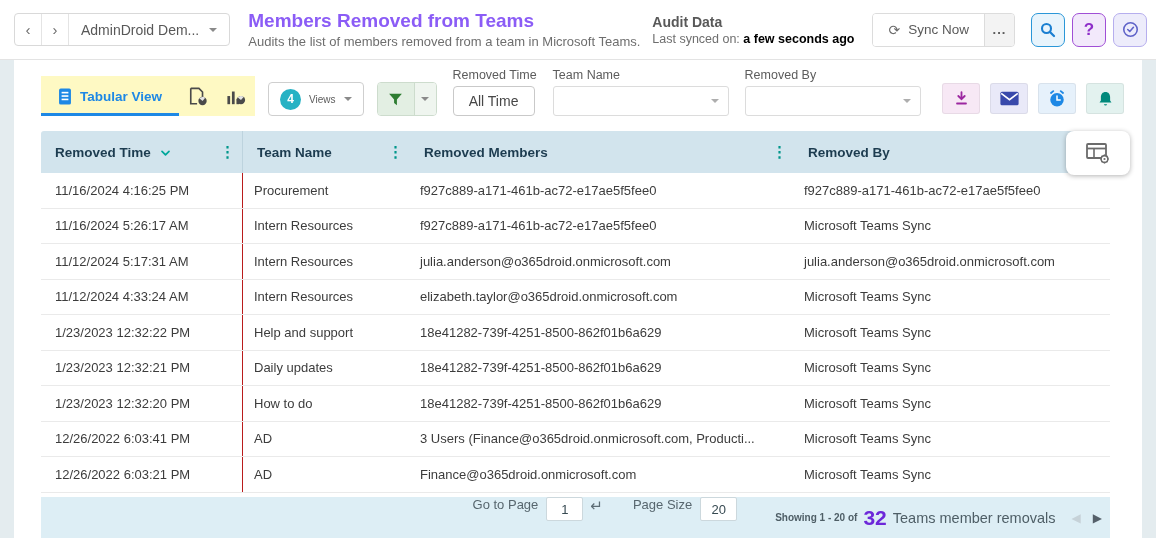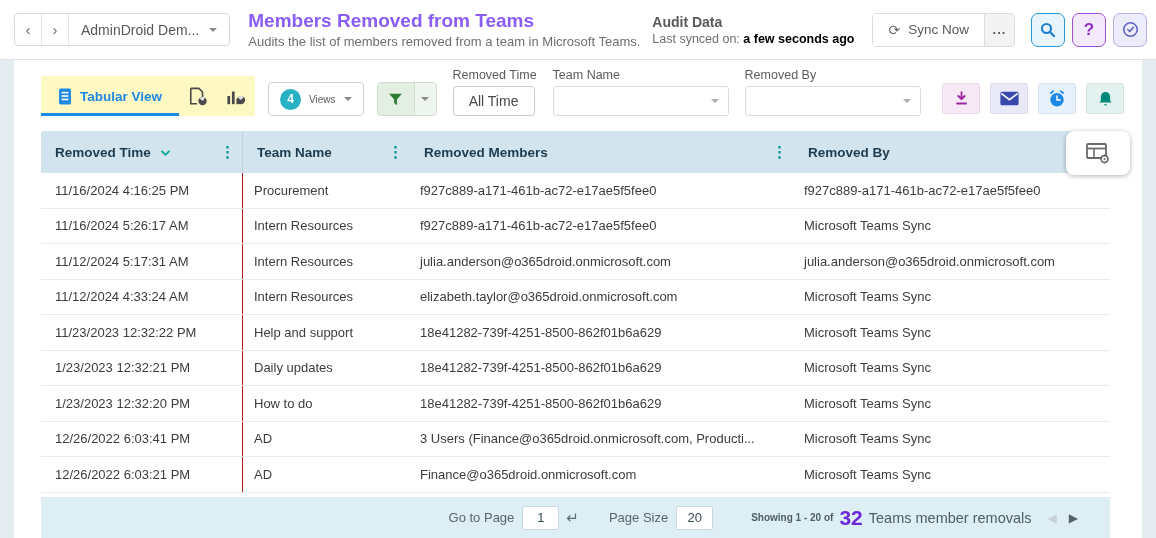--- a/index.html
+++ b/index.html
@@ -100,21 +100,21 @@
   .tcell.c1 { padding-left:11px; }
   .tcell.c2 { padding-left:10px; }
   .tcell.c3 { padding-left:10px; }
 
   .colsettings { position:absolute; top:71px; right:12px; width:64px; height:44px; background:#fff;
                  border-radius:8px; box-shadow:0 1px 5px rgba(0,0,0,0.3); display:flex;
                  align-items:center; justify-content:center; cursor:pointer; z-index:10; }
 
   
   .tfoot { position:absolute; left:27px; right:32px; bottom:0; height:41px; background:#ddeef5;
-           display:flex; align-items:center; justify-content:flex-end; padding-right:32px; }
+           display:flex; justify-content:flex-end; padding-right:8px; }
   .foot-label { font-size:13px; color:#57666e; }
   .foot-input { width:37px; height:24px; border:1px solid #ccd8dd; border-radius:2px;
                 text-align:center; font-size:13px; color:#374a52; background:#fff;
                 font-family:"Liberation Sans", sans-serif; }
   .enter-glyph { font-size:15px; color:#5d6d75; margin-left:7px; cursor:pointer; }
   .gap30 { width:30px; } .gap38 { width:38px; } .gap8 { width:8px; }
   .showing { display:flex; align-items:center; gap:6px; }
   .showing-pre { font-size:10px; font-weight:700; color:#4e5e66; }
   .showing-total { font-size:21px; font-weight:700; color:#6d28d9; }
   .showing-entity { font-size:14.5px; color:#4e5e66; }
@@ -309,21 +309,21 @@
           <div class="tcell c2">julia.anderson@o365droid.onmicrosoft.com</div>
           <div class="tcell c3">julia.anderson@o365droid.onmicrosoft.com</div>
         </div>
         <div class="trow">
           <div class="tcell c0">11/12/2024 4:33:24 AM</div>
           <div class="tcell c1">Intern Resources</div>
           <div class="tcell c2">elizabeth.taylor@o365droid.onmicrosoft.com</div>
           <div class="tcell c3">Microsoft Teams Sync</div>
         </div>
         <div class="trow">
-          <div class="tcell c0">11/23/2023 12:32:22 PM</div>
+          <div class="tcell c0">1/23/2023 12:32:22 PM</div>
           <div class="tcell c1">Help and support</div>
           <div class="tcell c2">18e41282-739f-4251-8500-862f01b6a629</div>
           <div class="tcell c3">Microsoft Teams Sync</div>
         </div>
         <div class="trow">
           <div class="tcell c0">1/23/2023 12:32:21 PM</div>
           <div class="tcell c1">Daily updates</div>
           <div class="tcell c2">18e41282-739f-4251-8500-862f01b6a629</div>
           <div class="tcell c3">Microsoft Teams Sync</div>
         </div>

